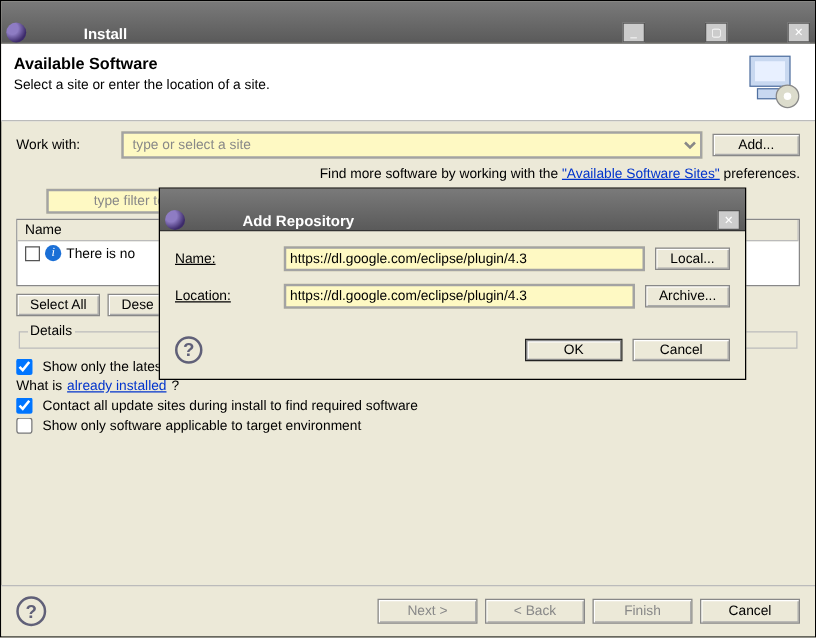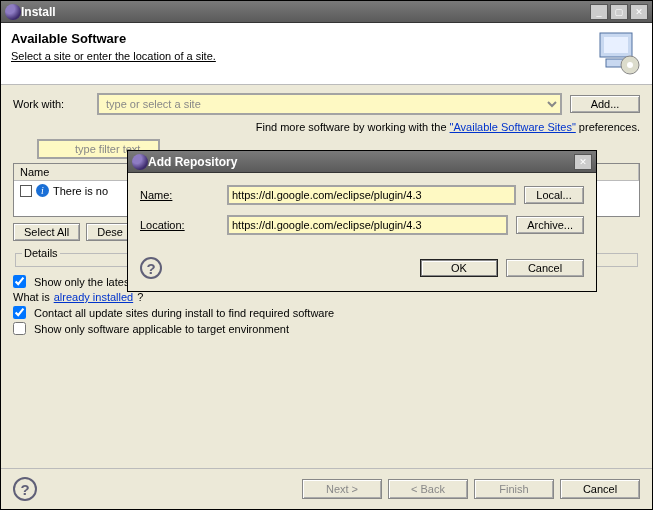--- a/index.html
+++ b/index.html
@@ -11,45 +11,46 @@
     width: 653px; height: 510px;
     overflow: hidden;
     position: relative;
   }
   .window {
     position: absolute;
     background: #ece9d8;
     border: 1px solid #000;
   }
   .titlebar {
-    height: 22px;
+    height: 34px;
     background: linear-gradient(#7a7a7a, #5a5a5a);
     color: #fff;
-    display: flex; align-items: center;
+    display: flex; align-items: flex-end;
     padding: 0 4px;
     border-bottom: 1px solid #333;
+    gap: 46px;
   }
   .titlebar .title { flex: 1; font-weight: bold; font-size: 12px; }
   .win-btn {
     width: 18px; height: 16px;
     background: #ccc;
     border: 1px solid #555;
     margin-left: 2px;
     display: inline-flex; align-items: center; justify-content: center;
     font-size: 9px; cursor: default;
   }
   .header-panel {
     background: #fff;
     padding: 8px 10px;
     display: flex;
     border-bottom: 1px solid #bbb;
     align-items: flex-start;
   }
   .header-text h1 { margin: 0 0 4px 0; font-size: 13px; font-weight: bold; }
-  .header-text p { margin: 0; text-decoration: underline; }
+  .header-text p { margin: 0; }
   .header-icon { width: 50px; height: 45px; }
   .body-panel { padding: 8px 12px 0 12px; }
   .row { display: flex; align-items: center; margin-bottom: 6px; }
   .lbl { min-width: 60px; }
   select.combo, input.tf {
     font: inherit;
     border: 2px solid #a3a3a3;
     background: #fef9c3;
     padding: 2px 3px;
     margin-left: 24px;

